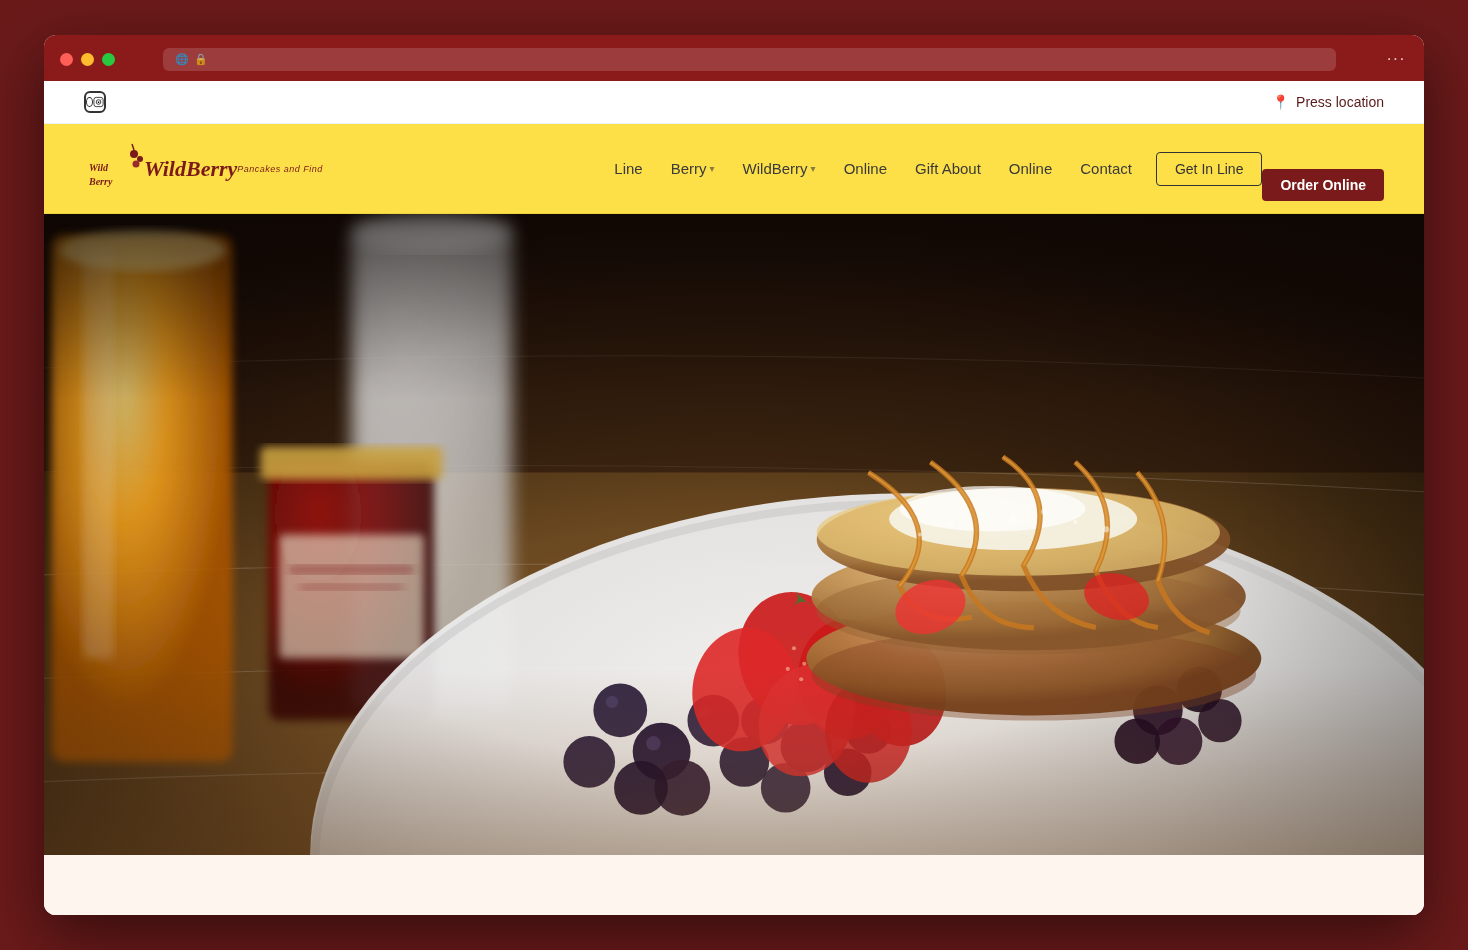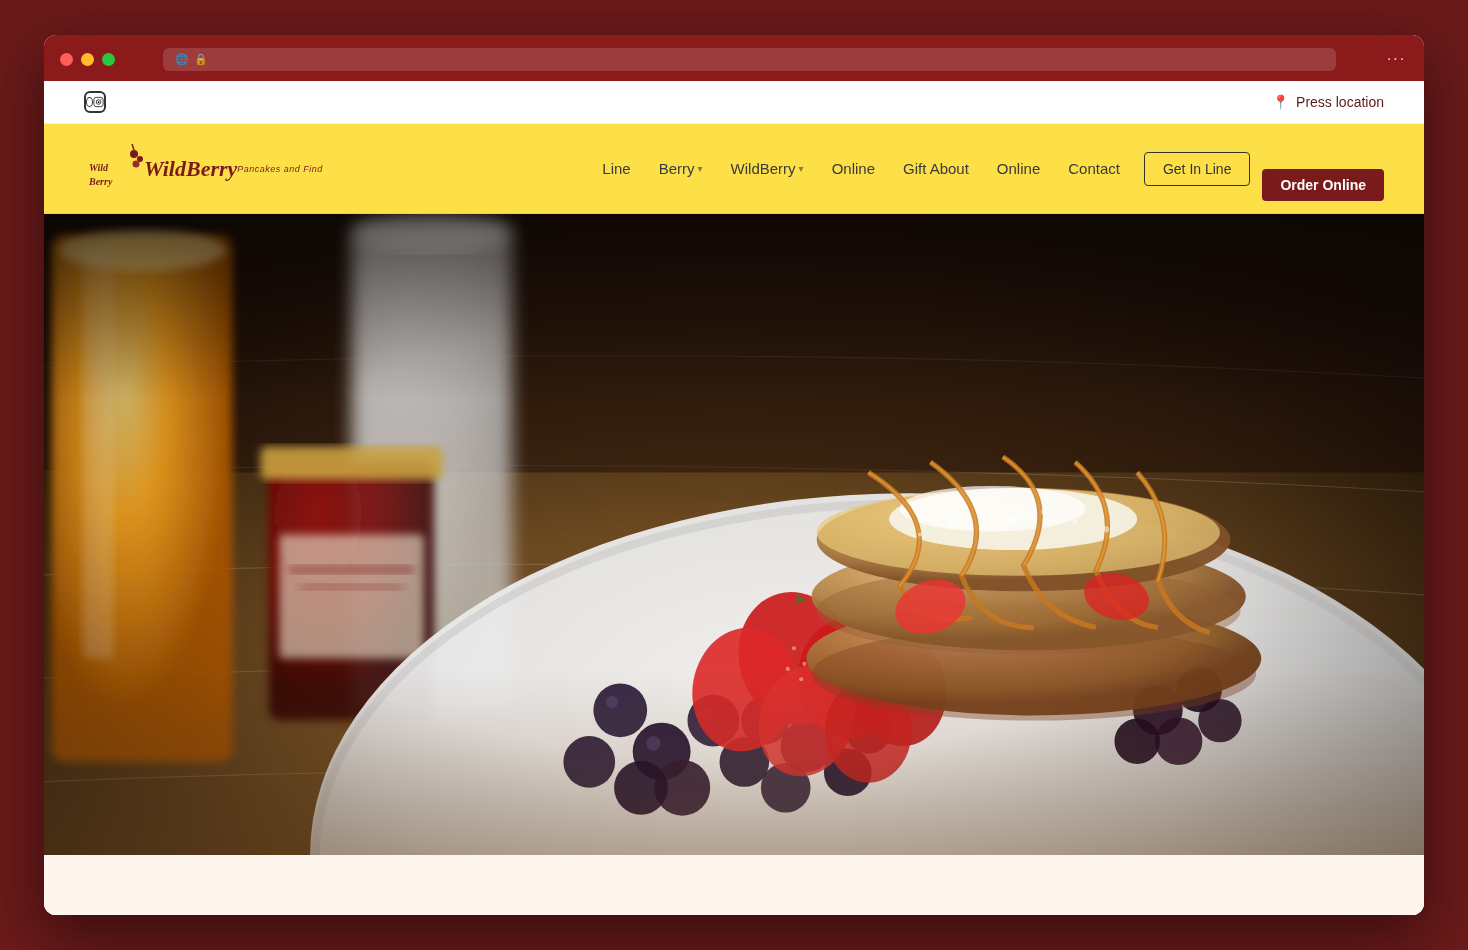--- a/index.html
+++ b/index.html
@@ -190,21 +190,20 @@
     }
 
     .nav-chevron {
       font-size: 10px;
       opacity: 0.6;
     }
 
     .nav-actions {
       display: flex;
       align-items: center;
-      gap: 12px;
     }
 
     .btn-outline {
       border: 1.5px solid #333;
       background: transparent;
       padding: 8px 18px;
       border-radius: 4px;
       font-size: 14px;
       color: #333;
       cursor: pointer;

